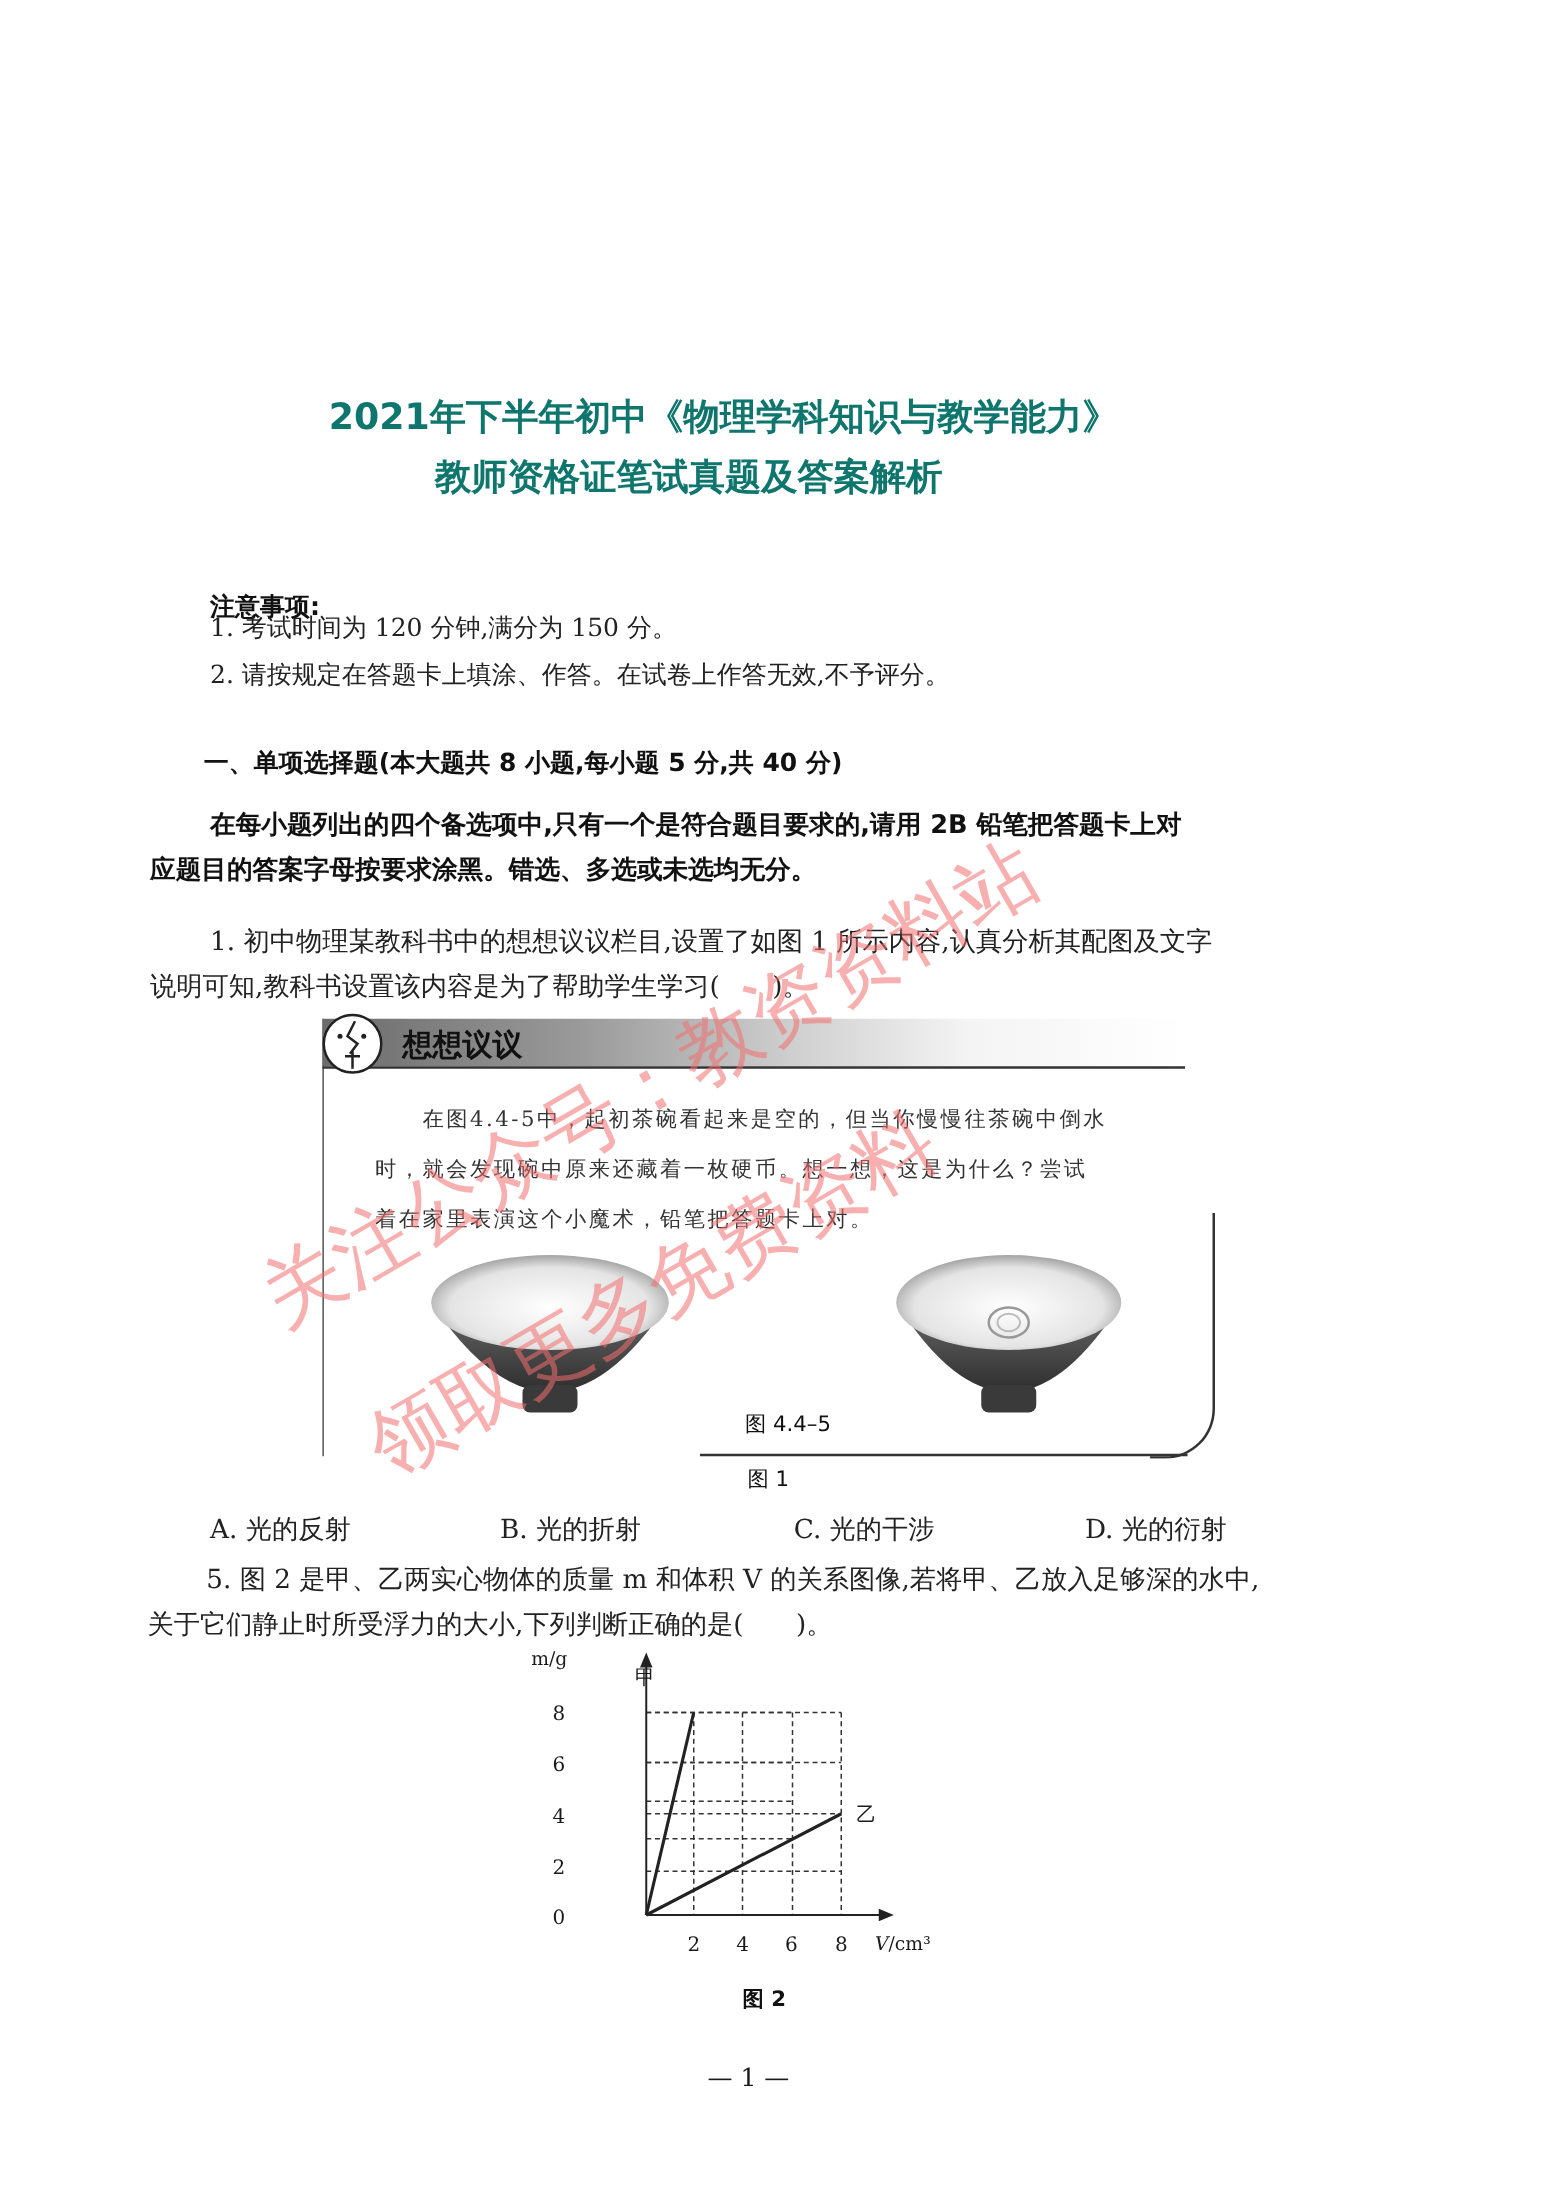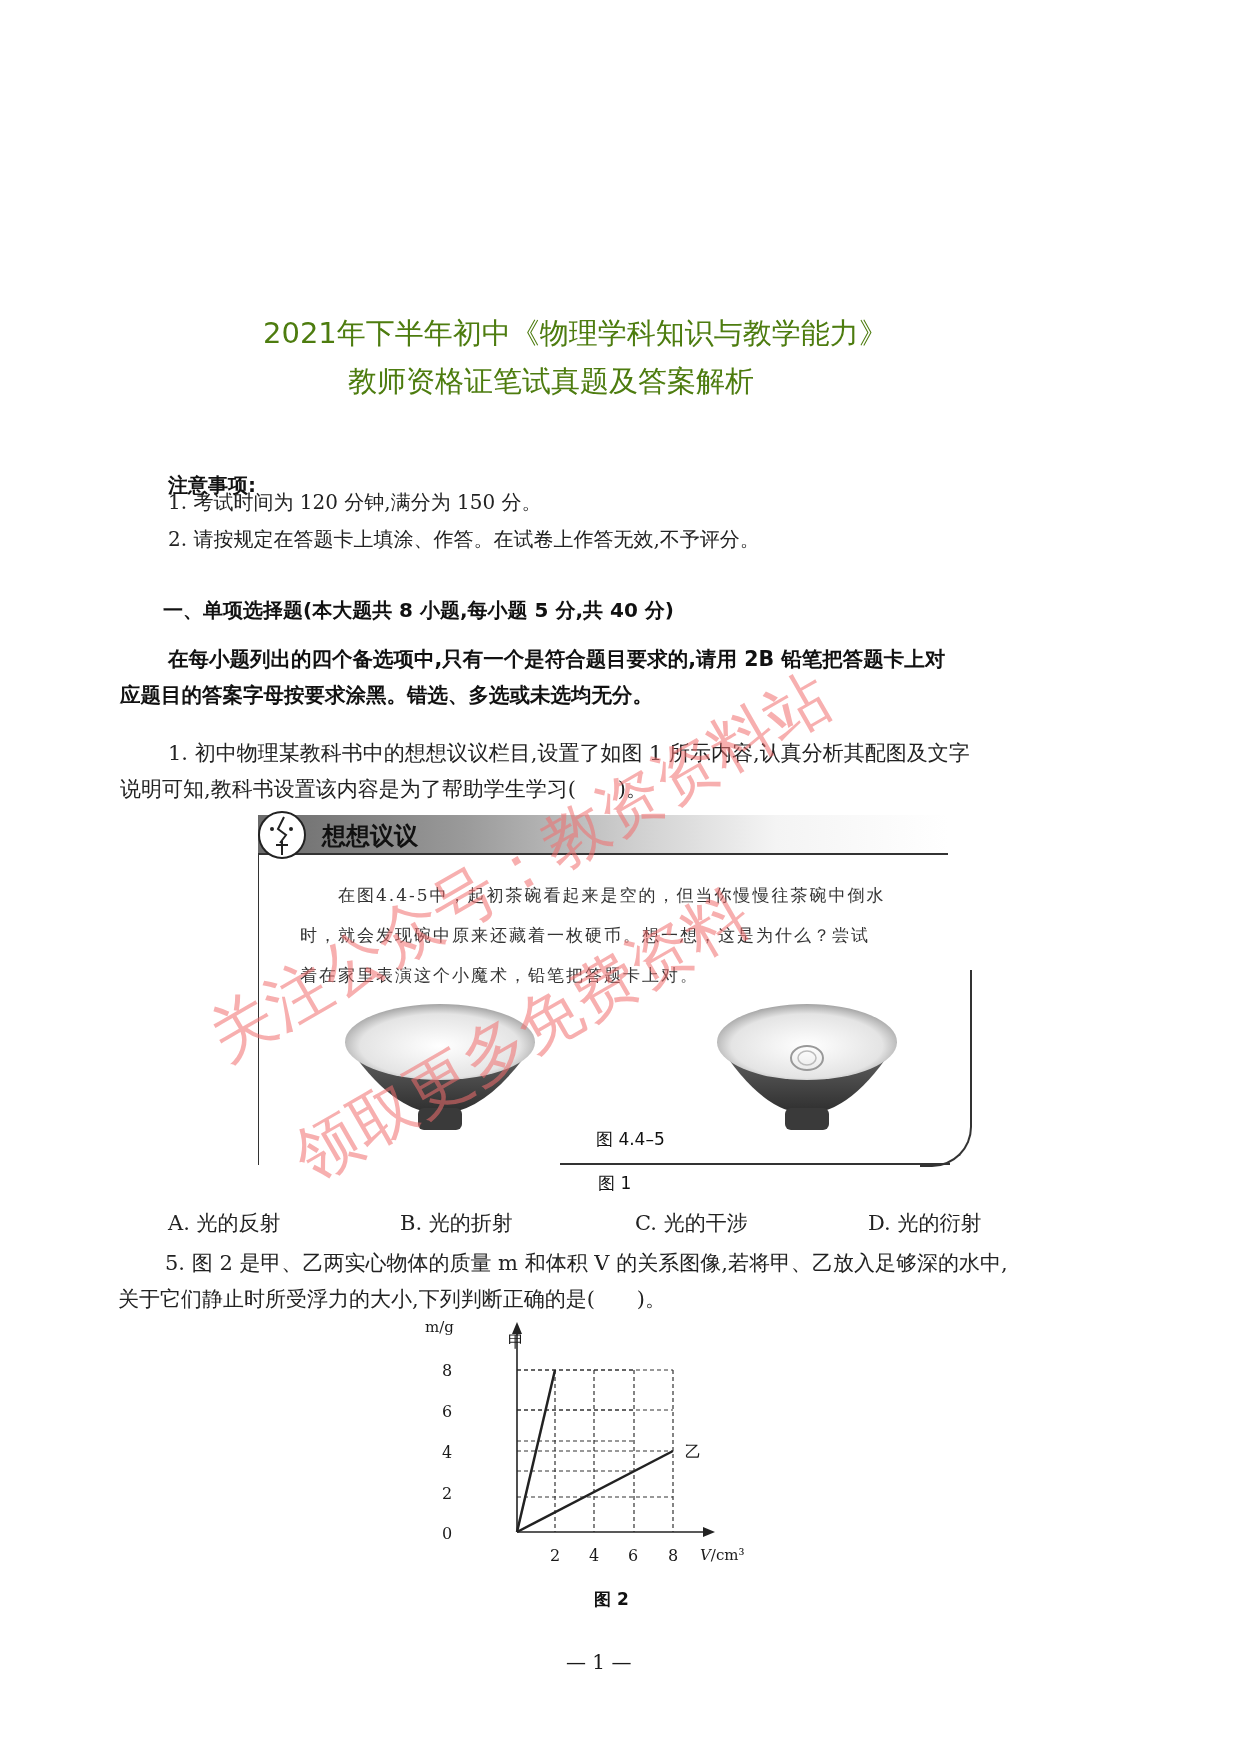--- a/index.html
+++ b/index.html
@@ -1,19 +1,19 @@
 <!DOCTYPE html>
 <html><head>
 <meta charset="utf-8">
 <style>
   html, body { margin:0; padding:0; }
   body { width:1240px; height:1754px; background:#ffffff; position:relative; overflow:hidden;
          font-family:"DejaVu Serif","Liberation Serif",serif; color:#1a1a1a; }
   .abs { position:absolute; white-space:nowrap; }
-  .title { font-family:"DejaVu Sans","Liberation Sans",sans-serif; font-weight:normal; font-size:29px; letter-spacing:0px; color:#4d7c0f; }
+  .title { font-family:"DejaVu Sans","Liberation Sans",sans-serif; font-weight:bold; font-size:29px; letter-spacing:0px; color:#0f766e; }
   .sans-b { font-family:"DejaVu Sans","Liberation Sans",sans-serif; font-weight:bold; color:#111; }
   .body { font-size:21px; color:#222; }
   .note { font-size:20px; color:#222; }
   .box { position:absolute; left:258px; top:815px; width:712px; height:350px;
          border-left:1.5px solid #333; }
   .box-header { position:absolute; left:258px; top:815px; width:690px; height:38px;
          background:linear-gradient(90deg,#6b6b6b 0%,#9a9a9a 30%,#d0d0d0 55%,#f4f4f4 75%,#ffffff 100%);
          border-bottom:2px solid #333; }
   .box-bottom { position:absolute; left:560px; top:1163px; width:390px; height:0; border-bottom:2px solid #333; }
   .box-curve { position:absolute; left:920px; top:970px; width:50px; height:195px; border-right:2px solid #333; border-bottom:2px solid #333; border-bottom-right-radius:40px; border-top:none; }

